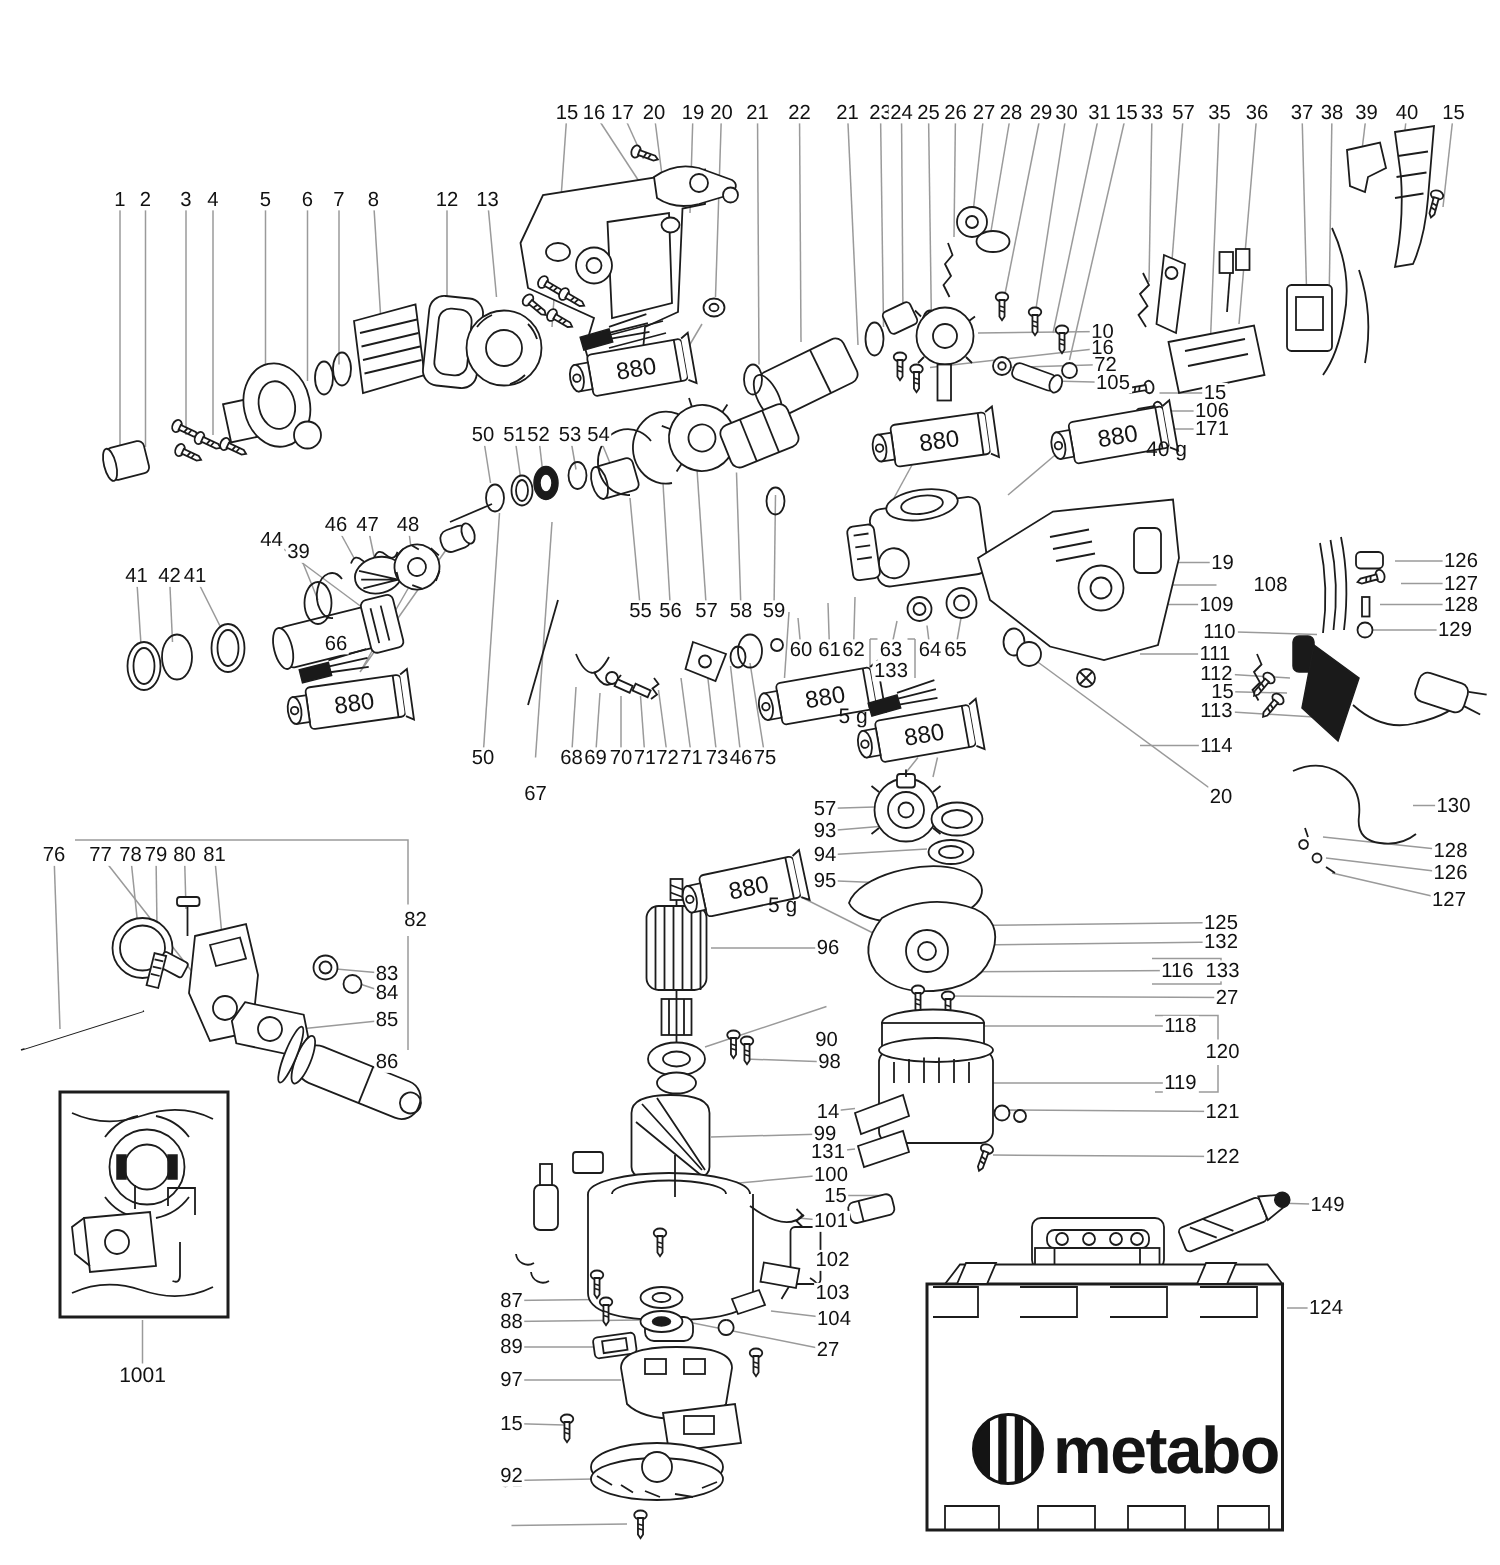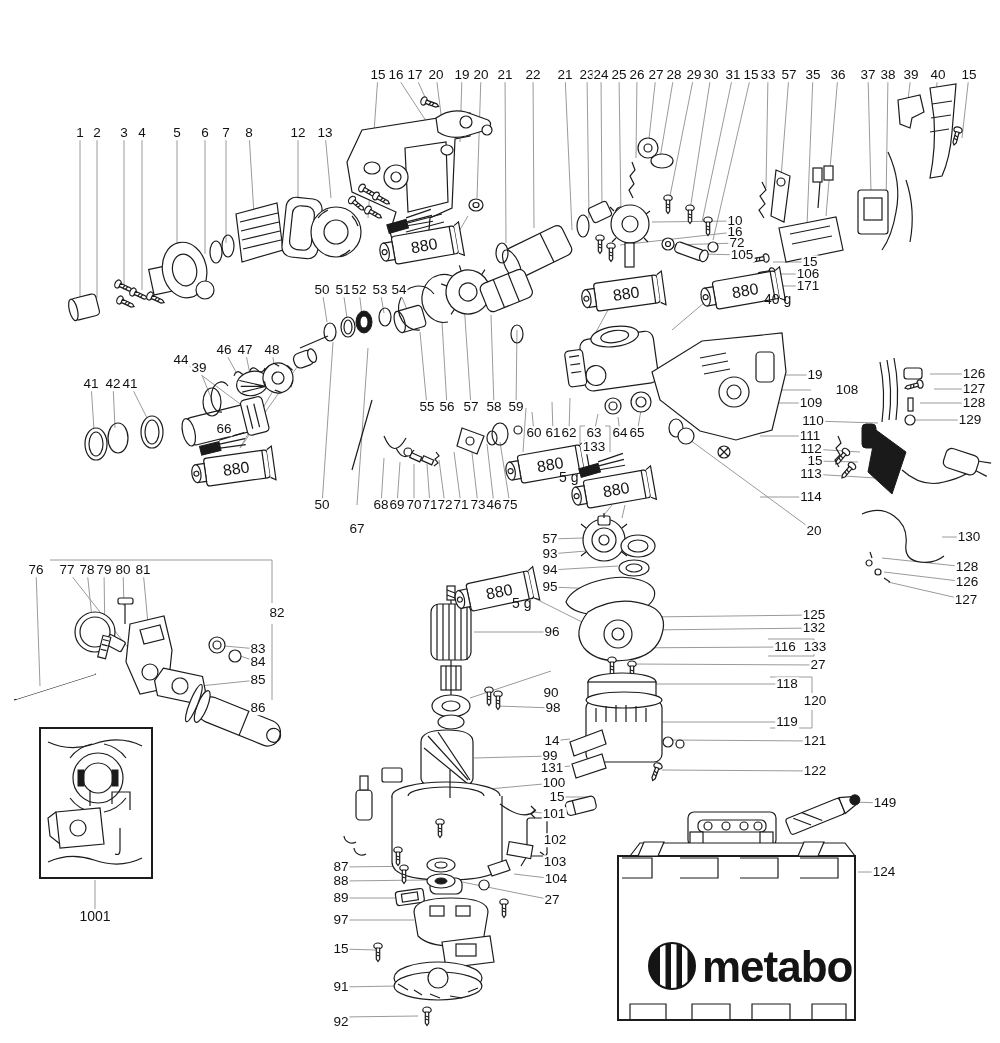--- a/index.html
+++ b/index.html
@@ -808,21 +808,21 @@
       <div class="callout" style="left: 555px; top: 840px;">102</div>
       <div class="callout" style="left: 555px; top: 862px;">103</div>
       <div class="callout" style="left: 556px; top: 879px;">104</div>
       <div class="callout" style="left: 552px; top: 900px;">27</div>
       <div class="callout" style="left: 341px; top: 867px;">87</div>
       <div class="callout" style="left: 341px; top: 881px;">88</div>
       <div class="callout" style="left: 341px; top: 898px;">89</div>
       <div class="callout" style="left: 341px; top: 920px;">97</div>
       <div class="callout" style="left: 341px; top: 949px;">15</div>
       <div class="callout" style="left: 341px; top: 987px;">91</div>
-      <div class="callout" style="left: 341px; top: 1022px;">92</div>
+      <div class="callout" style="left: 341px; top: 984px;">92</div>
       <div class="callout" style="left: 36px; top: 570px;">76</div>
       <div class="callout" style="left: 67px; top: 570px;">77</div>
       <div class="callout" style="left: 87px; top: 570px;">78</div>
       <div class="callout" style="left: 104px; top: 570px;">79</div>
       <div class="callout" style="left: 123px; top: 570px;">80</div>
       <div class="callout" style="left: 143px; top: 570px;">81</div>
       <div class="callout" style="left: 277px; top: 613px;">82</div>
       <div class="callout" style="left: 258px; top: 649px;">83</div>
       <div class="callout" style="left: 258px; top: 662px;">84</div>
       <div class="callout" style="left: 258px; top: 680px;">85</div>

